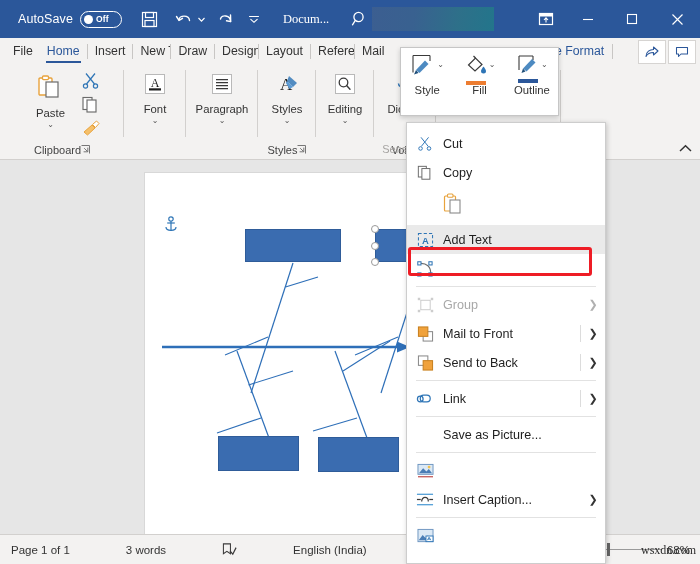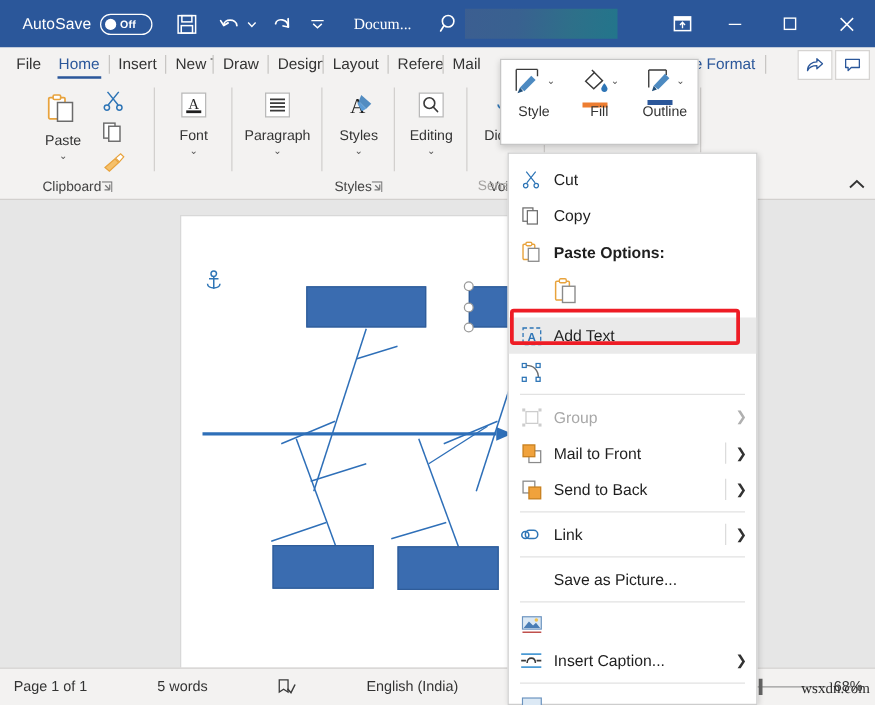--- a/index.html
+++ b/index.html
@@ -841,30 +841,20 @@
     <div class="mi">
       <span class="mi-ico">
         <svg width="16" height="16" viewBox="0 0 18 18">
             <rect x="1.5" y="1.5" width="9" height="12" fill="#fff" stroke="#6b6b6b" stroke-width="1.1"></rect>
             <rect x="5.5" y="4" width="9" height="12" fill="#fff" stroke="#6b6b6b" stroke-width="1.1"></rect>
           </svg>
       </span>
       <span class="mi-lbl">Copy</span>
     </div>
 
-    <div class="mi bold">
-      <span class="mi-ico">
-        <svg width="16" height="17" viewBox="0 0 17 18">
-            <rect x="1.5" y="2.5" width="10" height="13" rx="1" fill="#fff" stroke="#e8a33d" stroke-width="1.2"></rect>
-            <rect x="4" y="0.8" width="5" height="3" rx="1" fill="#fff" stroke="#e8a33d" stroke-width="1.1"></rect>
-            <rect x="6" y="6" width="9" height="11" fill="#fff" stroke="#8a8a8a" stroke-width="1.1"></rect>
-          </svg>
-      </span>
-      <span class="mi-lbl">Paste Options:</span>
-    </div>
 
     <div class="paste-opt-row">
       <span>
         <svg width="20" height="22" viewBox="0 0 20 22">
             <rect x="1.5" y="3" width="11" height="15" rx="1" fill="#fff" stroke="#e8a33d" stroke-width="1.2"></rect>
             <rect x="4.5" y="1" width="5.5" height="3.2" rx="1" fill="#fff" stroke="#e8a33d" stroke-width="1.1"></rect>
             <rect x="7" y="7" width="10" height="13" fill="#fff" stroke="#8a8a8a" stroke-width="1.1"></rect>
           </svg>
       </span>
     </div>
@@ -992,21 +982,21 @@
           </svg>
       </span>
       <span class="mi-lbl"></span>
     </div>
 
     <div class="redbox"></div>
   </div>
 
   <div class="statusbar">
     <div class="sb-item first">Page 1 of 1</div>
-    <div class="sb-item">5 words</div>
+    <div class="sb-item">3 words</div>
     <div class="sb-item">
       <svg width="15" height="15" viewBox="0 0 16 16">
           <path d="M1.5 2 H9 V12.5 L5.2 10 L1.5 12.5 Z" fill="none" stroke="#3a3a3a" stroke-width="1.1"></path>
           <path d="M8.5 9.5 L11.5 13 L15 6" fill="none" stroke="#3a3a3a" stroke-width="1.3"></path>
         </svg>
     </div>
     <div class="sb-item">English (India)</div>
     <div class="sb-item">
       <svg width="16" height="16" viewBox="0 0 17 17">
           <rect x="1" y="1.5" width="11" height="13" fill="none" stroke="#3a3a3a" stroke-width="1.1"></rect>

